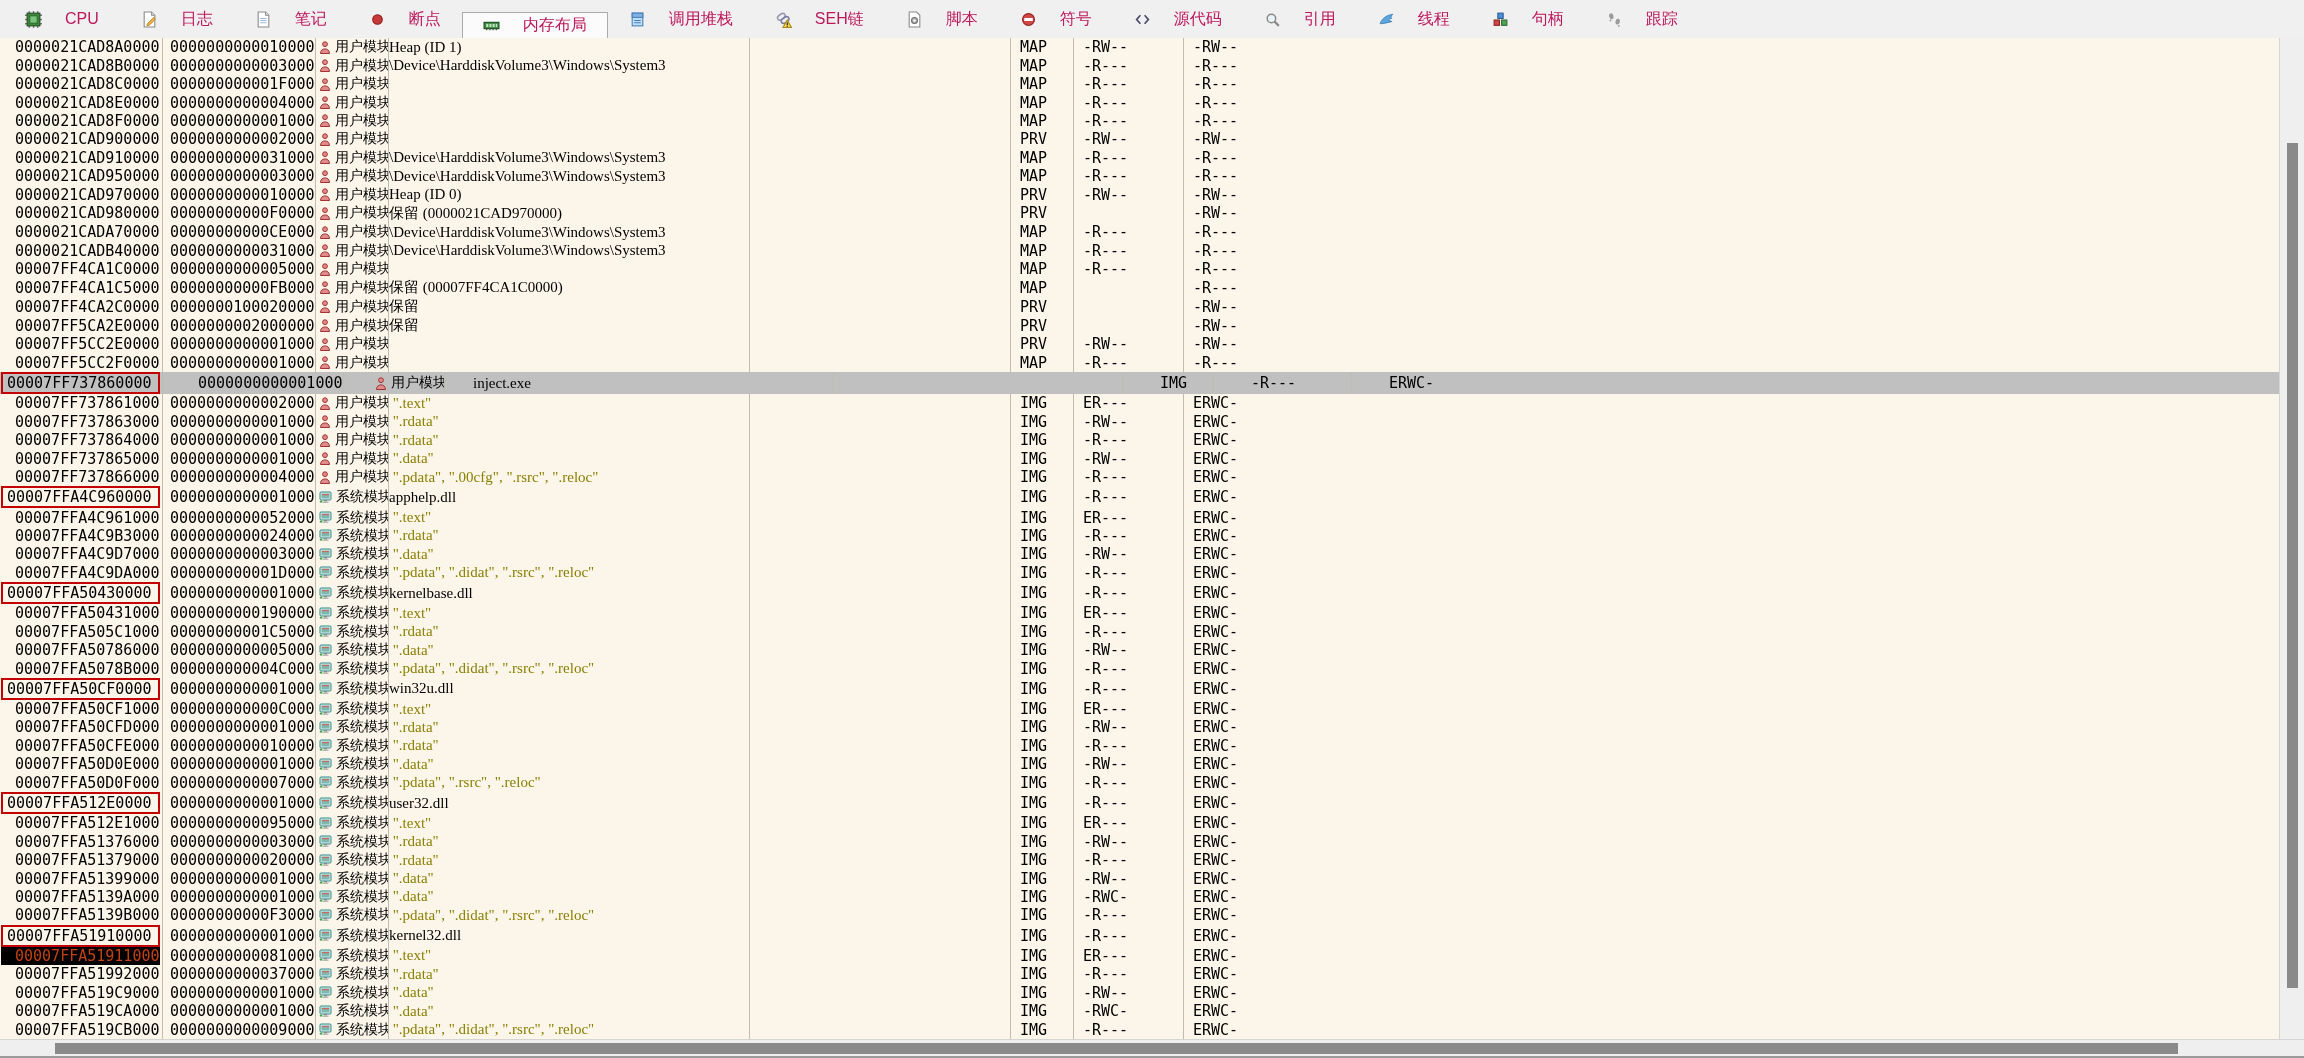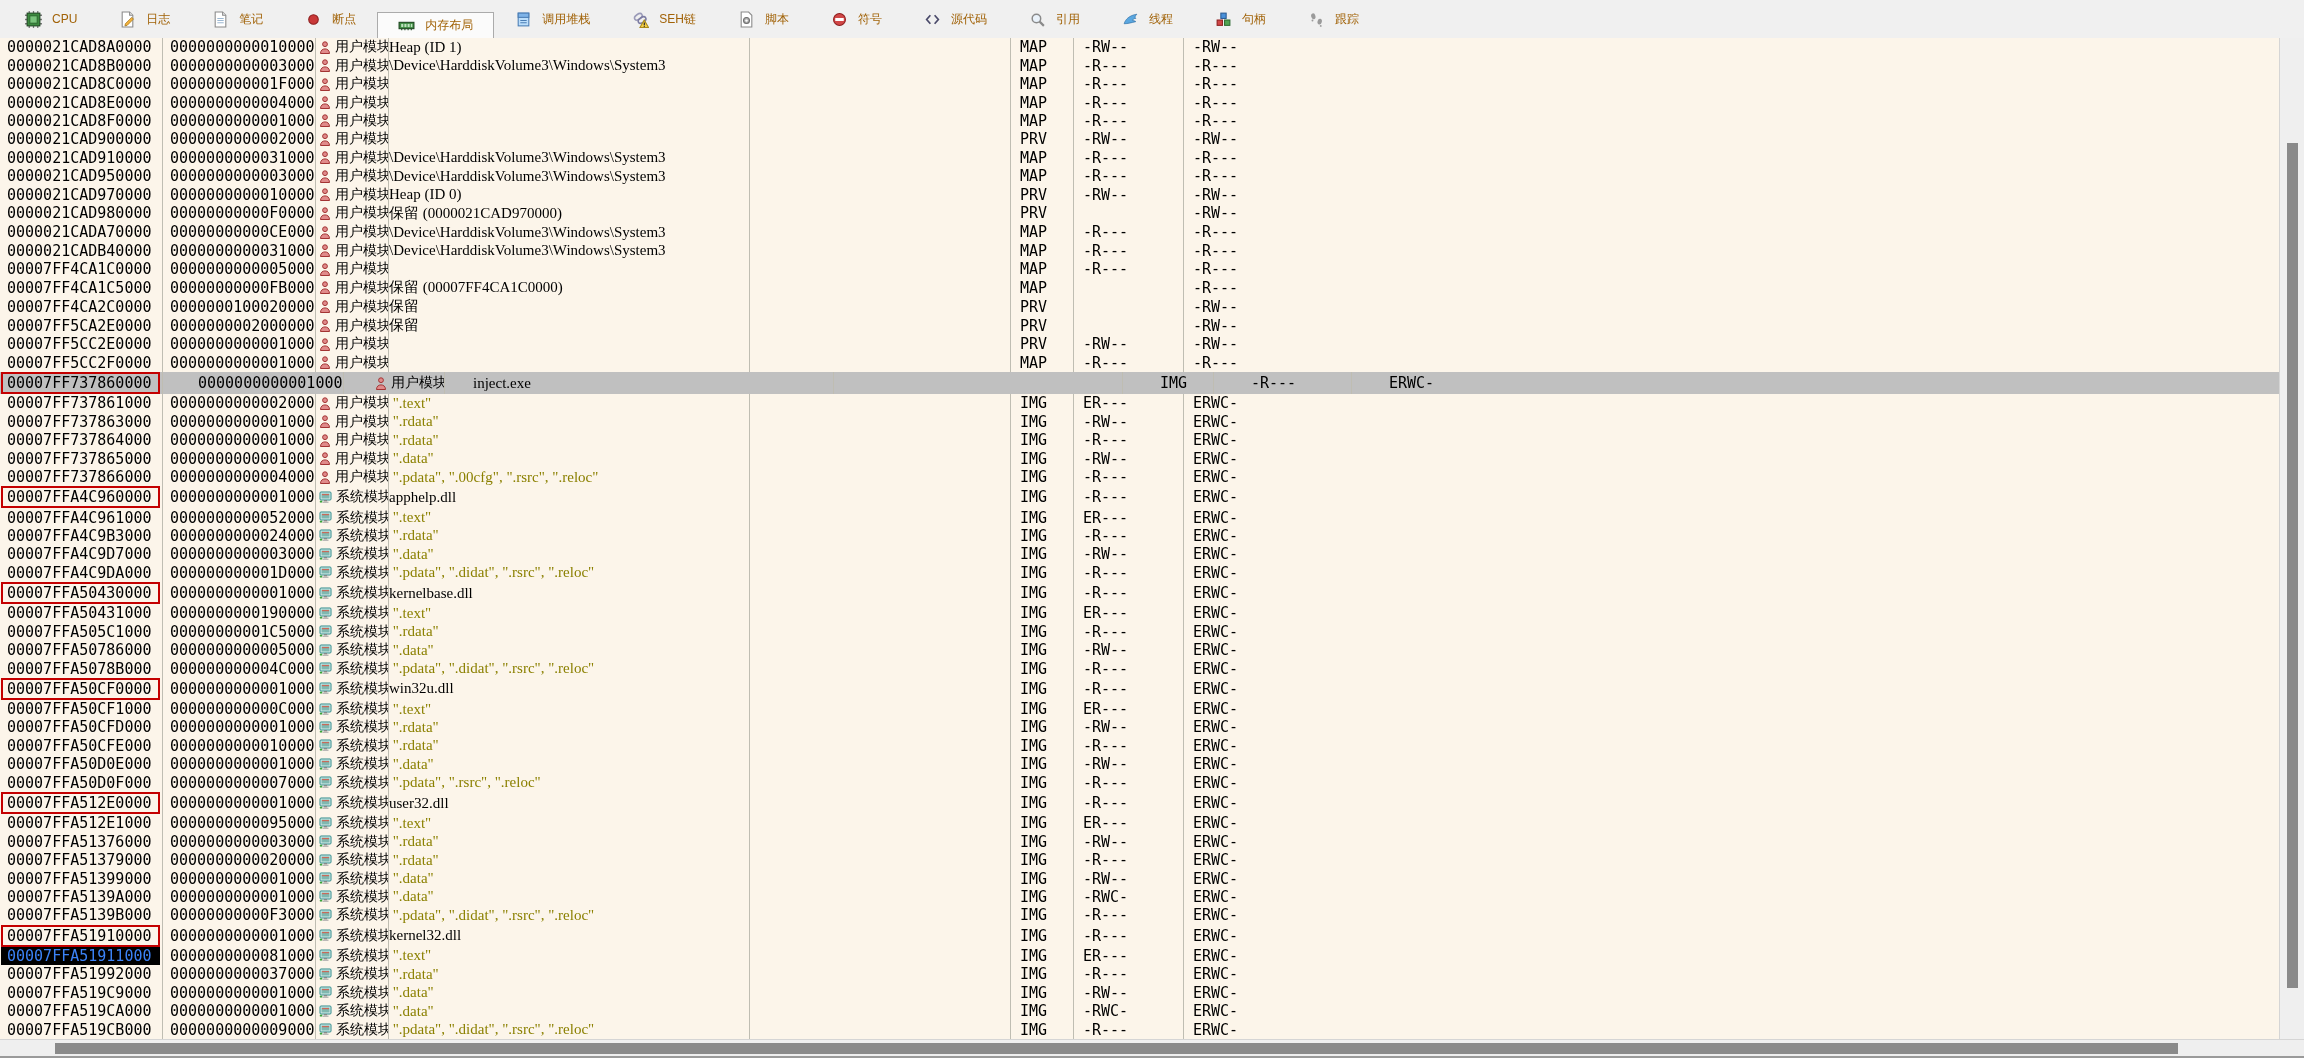--- a/index.html
+++ b/index.html
@@ -2,21 +2,21 @@
 <html><head>
 <meta charset="utf-8">
 <style>
   html,body{margin:0;padding:0;}
   body{width:2304px;height:1058px;background:#F0F0F0;overflow:hidden;
        font-family:"Liberation Sans",sans-serif;}
   .app{width:2304px;height:1058px;display:flex;flex-direction:column;}
 
   
   .tabbar{height:38px;display:flex;align-items:stretch;background:#F0F0F0;padding-left:4px;}
-  .tab{display:flex;align-items:center;gap:10px;padding:0 20px;font-size:12px;color:#a16207;
+  .tab{display:flex;align-items:center;gap:23px;padding:0 20px;font-size:16px;color:#be185d;
        border:1px solid transparent;cursor:default;}
   .tab.active{background:#FBFBFB;border:1px solid #ABABAB;border-bottom:none;margin-top:12px;}
   .ticon{display:flex;align-items:center;}
   .ticon svg{display:block;}
 
   
   .header{height:20px;display:flex;background:linear-gradient(#DFDFDF,#C7C7C7);
           border-top:1px solid #979797;border-bottom:1px solid #8E8E8E;
           box-sizing:border-box;font-size:14px;color:#222;}
   .hcell{box-sizing:border-box;padding:0 0 0 5px;border-right:1px solid #9E9E9E;
@@ -29,23 +29,23 @@
   .main{flex:1;display:flex;min-height:0;}
   .tbody{width:2279px;background:#FCF5EA;display:flex;flex-direction:column;overflow:hidden;}
   .row{flex:1;display:flex;align-items:stretch;font-family:"DejaVu Sans Mono",monospace;
        font-size:15px;white-space:pre;color:#000;}
   .row.sel{background:#C0C0C0;gap:28px;}
   .cell{box-sizing:border-box;display:flex;align-items:center;overflow:hidden;
         border-right:1px solid #BFBDB2;}
   .cell.col7{border-right:none;}
   .cell.col0{padding:0;}
   .abox{width:159px;height:100%;margin-left:1px;display:flex;align-items:center;
-        padding-left:6px;box-sizing:border-box;}
+        padding-left:14px;box-sizing:border-box;}
   .abox.mark-red{border:2px solid #C40000;padding-left:4px;}
-  .abox.mark-black{background:#000;color:#3b82f6;}
+  .abox.mark-black{background:#000;color:#c2410c;}
   .cell.col1{padding-left:7px;}
   .cell.party{padding-left:3px;gap:4px;font-family:"Liberation Sans",sans-serif;
               font-size:14px;white-space:nowrap;}
   .micon{display:flex;flex:0 0 auto;}
   .cell.info{padding-left:0;font-family:Liberation Serif, serif;}
   .cell.info.sec{color:#8B8000;}
   .cell.col5,.cell.col6,.cell.col7{padding-left:9px;}
 
   
   .vscroll{width:25px;background:#EFEFEF;position:relative;border-left:1px solid #D5D5D5;box-sizing:border-box;}

